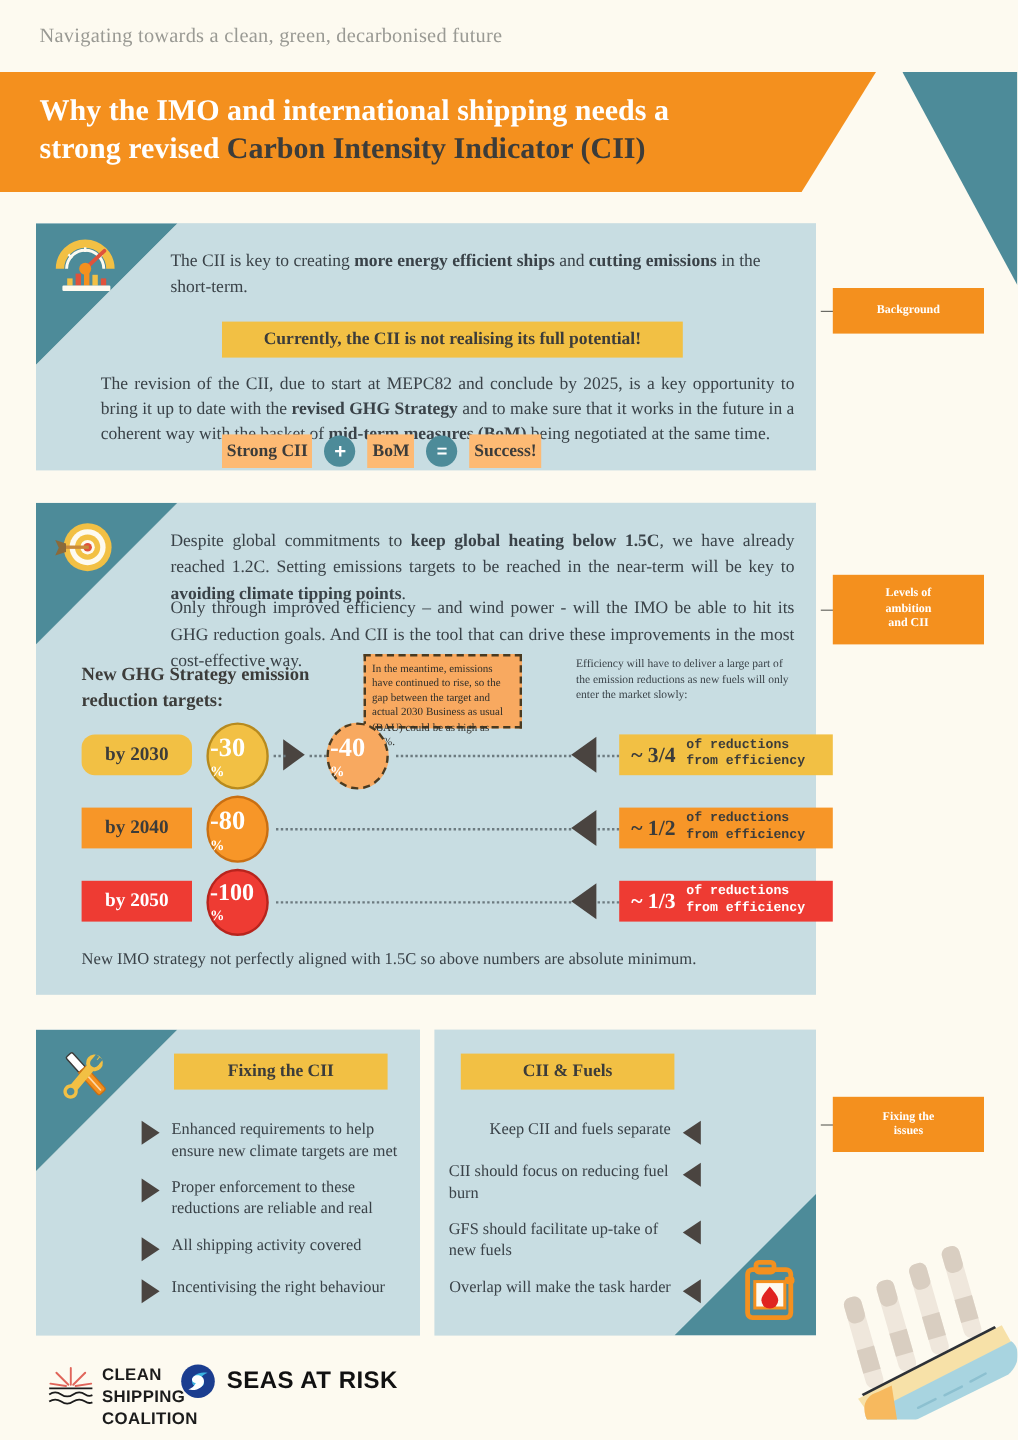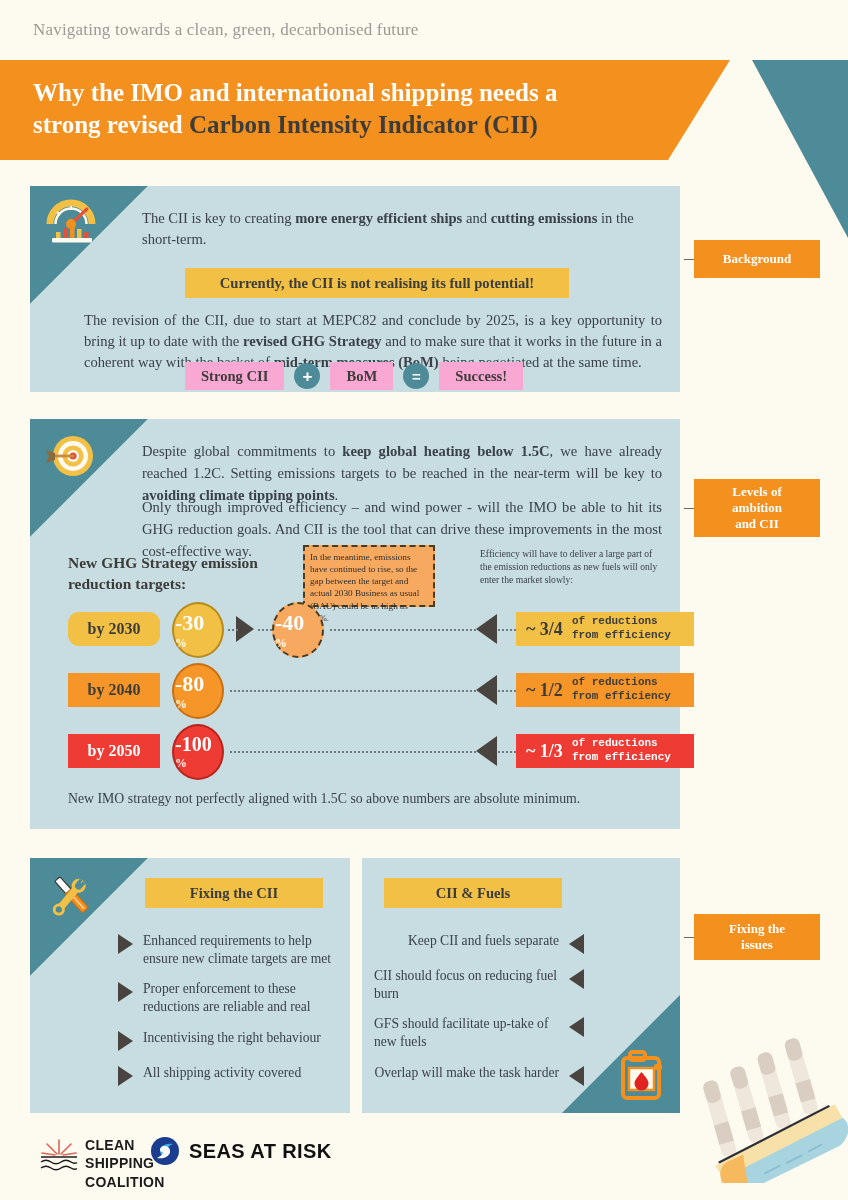--- a/index.html
+++ b/index.html
@@ -63,22 +63,22 @@
     position:absolute;left:155px;top:82px;width:384px;height:30px;
     background:#f2c044;display:flex;align-items:center;justify-content:center;
     font-weight:bold;font-size:14.6px;color:#3c3c3a;
   }
   .s1-p2{
     position:absolute;left:54px;top:124px;width:578px;
     font-size:14.6px;line-height:1.45;text-align:justify;
   }
   .eqrow{position:absolute;left:155px;top:176px;display:flex;align-items:center;gap:10px;}
   .eq-chip{
-    background:#f9a8d4;color:#3c3c3a;font-weight:bold;font-size:14.6px;
-    height:28px;display:flex;align-items:center;justify-content:center;padding:0 16px;
+    background:#fdba74;color:#3c3c3a;font-weight:bold;font-size:14.6px;
+    height:28px;display:flex;align-items:center;justify-content:center;padding:0 4px;
   }
   .eq-op{
     width:26px;height:26px;border-radius:50%;background:#4d8b99;color:#fff;
     display:flex;align-items:center;justify-content:center;
     font-family:"Liberation Sans",sans-serif;font-weight:bold;font-size:17px;line-height:1;
   }
   .eq-op.eqs{font-size:15px;}
 
   
   #sec2{left:30px;top:419px;width:650px;height:410px;}
@@ -159,21 +159,21 @@
   .corner-br .notch{
     position:absolute;right:0;bottom:0;width:132px;height:132px;
     background:#fdfaf0;clip-path:polygon(132px 0,118px 0,0 118px,0 132px);
   }
   .fuel-icon{position:absolute;right:14px;bottom:12px;width:48px;height:52px;}
 
   
   .rlabel{
     position:absolute;background:#f4901e;color:#fff;
     display:flex;align-items:center;justify-content:center;text-align:center;
-    font-weight:bold;font-size:13px;line-height:1.25;
+    font-weight:bold;font-size:10px;line-height:1.25;
   }
   .rline{position:absolute;border-top:1.6px solid #6a6a64;}
 
   
   .footer{position:absolute;left:0;top:1122px;width:848px;height:78px;}
   .logo-csc{position:absolute;left:33px;top:12px;width:100px;height:44px;}
   .csc-txt{
     position:absolute;left:85px;top:14px;
     font-family:"Liberation Sans",sans-serif;font-weight:bold;font-size:14px;
     line-height:1.32;color:#1b1b1b;letter-spacing:.3px;
@@ -354,25 +354,25 @@
       <div class="bul">
           <span class="bt"></span>
           <span class="btx">Enhanced requirements to help ensure new climate targets are met</span>
         </div>
       <div class="bul">
           <span class="bt"></span>
           <span class="btx">Proper enforcement to these reductions are reliable and real</span>
         </div>
       <div class="bul">
           <span class="bt"></span>
+          <span class="btx">All shipping activity covered</span>
+        </div>
+      <div class="bul">
+          <span class="bt"></span>
           <span class="btx">Incentivising the right behaviour</span>
-        </div>
-      <div class="bul">
-          <span class="bt"></span>
-          <span class="btx">All shipping activity covered</span>
         </div>
     </div>
   </div>
 
   <div class="panel" id="sec3b">
     <div class="sub-title" style="left:22px;top:20px;width:178px;">CII &amp; Fuels</div>
 
     <div class="bullet-list" style="left:12px;top:74px;width:210px;">
       <div class="bul-r">
           <span class="btx">Keep CII and fuels separate</span>

